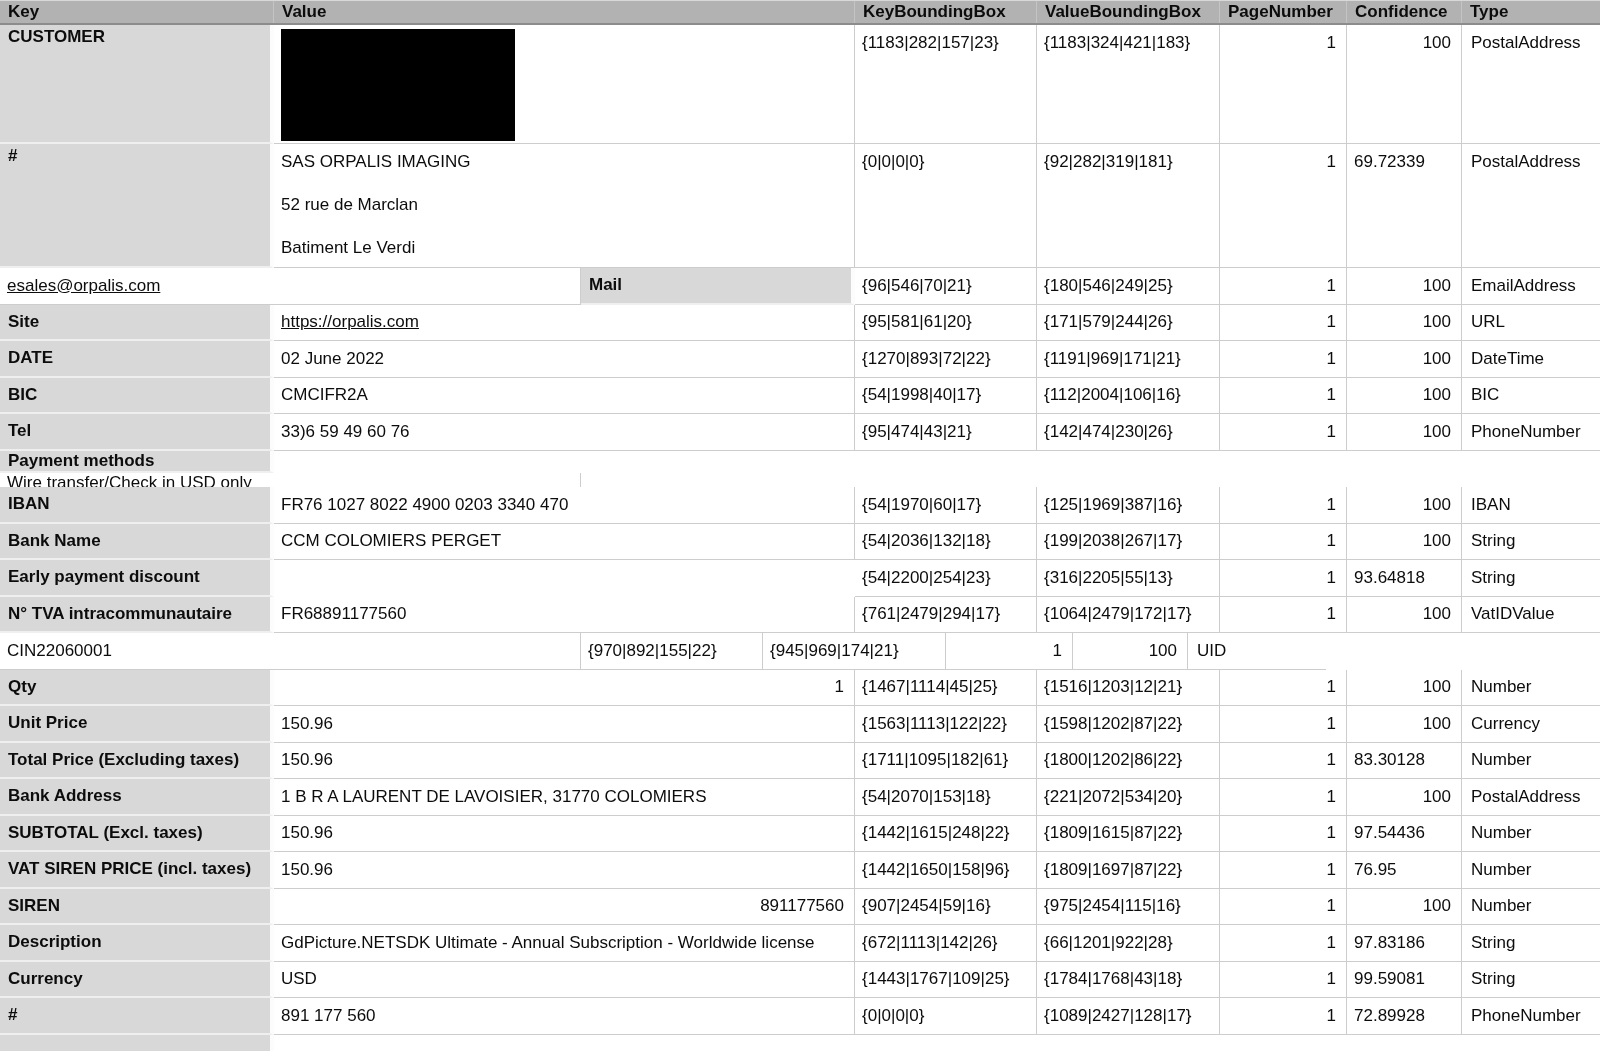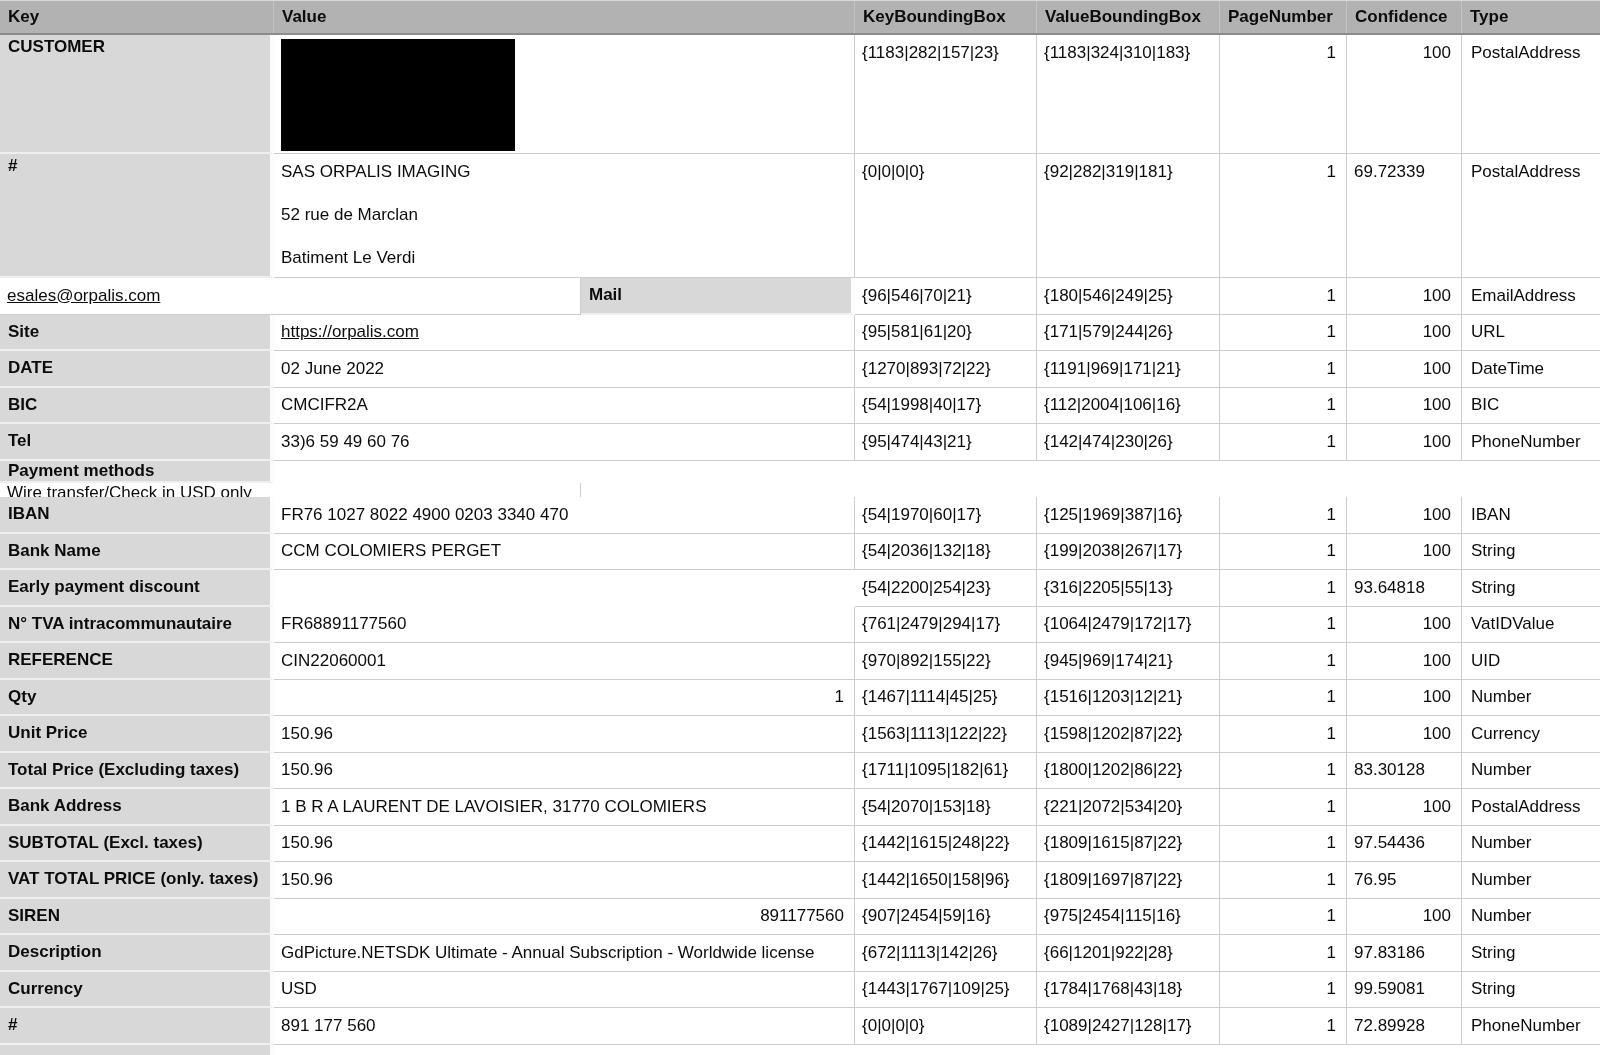--- a/index.html
+++ b/index.html
@@ -6,21 +6,21 @@
   #app{
     width:1600px;height:1055px;overflow:hidden;position:relative;
     font-family:"Liberation Sans","DejaVu Sans",sans-serif;
     font-size:17px;color:#0c0c0c;background:#ffffff;
     border-top:1px solid #d8d8d8;
   }
   .trow{display:flex;width:1600px;box-sizing:border-box;}
   .cell{box-sizing:border-box;overflow:hidden;white-space:nowrap;flex:0 0 auto;}
 
   
-  .header-row{height:34px;background:#1d4ed8;border-bottom:2px solid #8c8c8c;}
+  .header-row{height:24px;background:#1d4ed8;border-bottom:2px solid #8c8c8c;}
   .hcell{
     display:flex;align-items:center;font-weight:700;
     border-right:1px solid #c4c4c4;padding-left:8px;background:#b2b2b2;
   }
   .hcell:last-child{border-right:none;}
 
   
   .kcell{
     background:#d8d8d8;font-weight:700;padding-left:8px;
     border-bottom:2px solid #efefef;border-right:4px solid #fcfcfc;
@@ -62,21 +62,21 @@
       <div class="cell hcell" style="width: 127px;">PageNumber</div>
       <div class="cell hcell" style="width: 115px;">Confidence</div>
       <div class="cell hcell" style="width: 138px;">Type</div>
     </div>
     <div class="trow" style="height: 119px;">
       <div class="cell kcell k-top" style="width: 274px;">CUSTOMER</div>
       <div class="cell vcell v-top no-left-pad" style="width: 581px; padding-top: 0px;">
         <div class="redacted"></div>
       </div>
       <div class="cell vcell v-top" style="width: 182px;">{1183|282|157|23}</div>
-      <div class="cell vcell v-top" style="width: 183px;">{1183|324|310|183}</div>
+      <div class="cell vcell v-top" style="width: 183px;">{1183|324|421|183}</div>
       <div class="cell vcell align-right v-top" style="width: 127px;">1</div>
       <div class="cell vcell v-top align-right" style="width: 115px;">100</div>
       <div class="cell vcell v-top" style="width: 138px; padding-left: 9px;">PostalAddress</div>
     </div>
     <div class="trow" style="height: 124px;">
       <div class="cell kcell k-top" style="width: 274px;">#</div>
       <div class="cell vcell v-top" style="width: 581px;">
         <div class="addr-lines">
           <div>SAS ORPALIS IMAGING</div>
           <div>52 rue de Marclan</div>
@@ -177,21 +177,20 @@
     <div class="trow" style="height: 36.5px;">
       <div class="cell kcell" style="width: 274px;">N° TVA intracommunautaire</div>
       <div class="cell vcell" style="width: 581px;">FR68891177560</div>
       <div class="cell vcell" style="width: 182px;">{761|2479|294|17}</div>
       <div class="cell vcell" style="width: 183px;">{1064|2479|172|17}</div>
       <div class="cell vcell align-right" style="width: 127px;">1</div>
       <div class="cell vcell align-right" style="width: 115px;">100</div>
       <div class="cell vcell" style="width: 138px; padding-left: 9px;">VatIDValue</div>
     </div>
     <div class="trow" style="height: 36.5px;">
-      <div class="cell kcell" style="width: 274px;">REFERENCE</div>
       <div class="cell vcell" style="width: 581px;">CIN22060001</div>
       <div class="cell vcell" style="width: 182px;">{970|892|155|22}</div>
       <div class="cell vcell" style="width: 183px;">{945|969|174|21}</div>
       <div class="cell vcell align-right" style="width: 127px;">1</div>
       <div class="cell vcell align-right" style="width: 115px;">100</div>
       <div class="cell vcell" style="width: 138px; padding-left: 9px;">UID</div>
     </div>
     <div class="trow" style="height: 36.5px;">
       <div class="cell kcell" style="width: 274px;">Qty</div>
       <div class="cell vcell align-right" style="width: 581px;">1</div>
@@ -231,21 +230,21 @@
     <div class="trow" style="height: 36.5px;">
       <div class="cell kcell" style="width: 274px;">SUBTOTAL (Excl. taxes)</div>
       <div class="cell vcell" style="width: 581px;">150.96</div>
       <div class="cell vcell" style="width: 182px;">{1442|1615|248|22}</div>
       <div class="cell vcell" style="width: 183px;">{1809|1615|87|22}</div>
       <div class="cell vcell align-right" style="width: 127px;">1</div>
       <div class="cell vcell" style="width: 115px;">97.54436</div>
       <div class="cell vcell" style="width: 138px; padding-left: 9px;">Number</div>
     </div>
     <div class="trow" style="height: 36.5px;">
-      <div class="cell kcell" style="width: 274px;">VAT TOTAL PRICE (only. taxes)</div>
+      <div class="cell kcell" style="width: 274px;">VAT SIREN PRICE (incl. taxes)</div>
       <div class="cell vcell" style="width: 581px;">150.96</div>
       <div class="cell vcell" style="width: 182px;">{1442|1650|158|96}</div>
       <div class="cell vcell" style="width: 183px;">{1809|1697|87|22}</div>
       <div class="cell vcell align-right" style="width: 127px;">1</div>
       <div class="cell vcell" style="width: 115px;">76.95</div>
       <div class="cell vcell" style="width: 138px; padding-left: 9px;">Number</div>
     </div>
     <div class="trow" style="height: 36.5px;">
       <div class="cell kcell" style="width: 274px;">SIREN</div>
       <div class="cell vcell align-right" style="width: 581px;">891177560</div>

